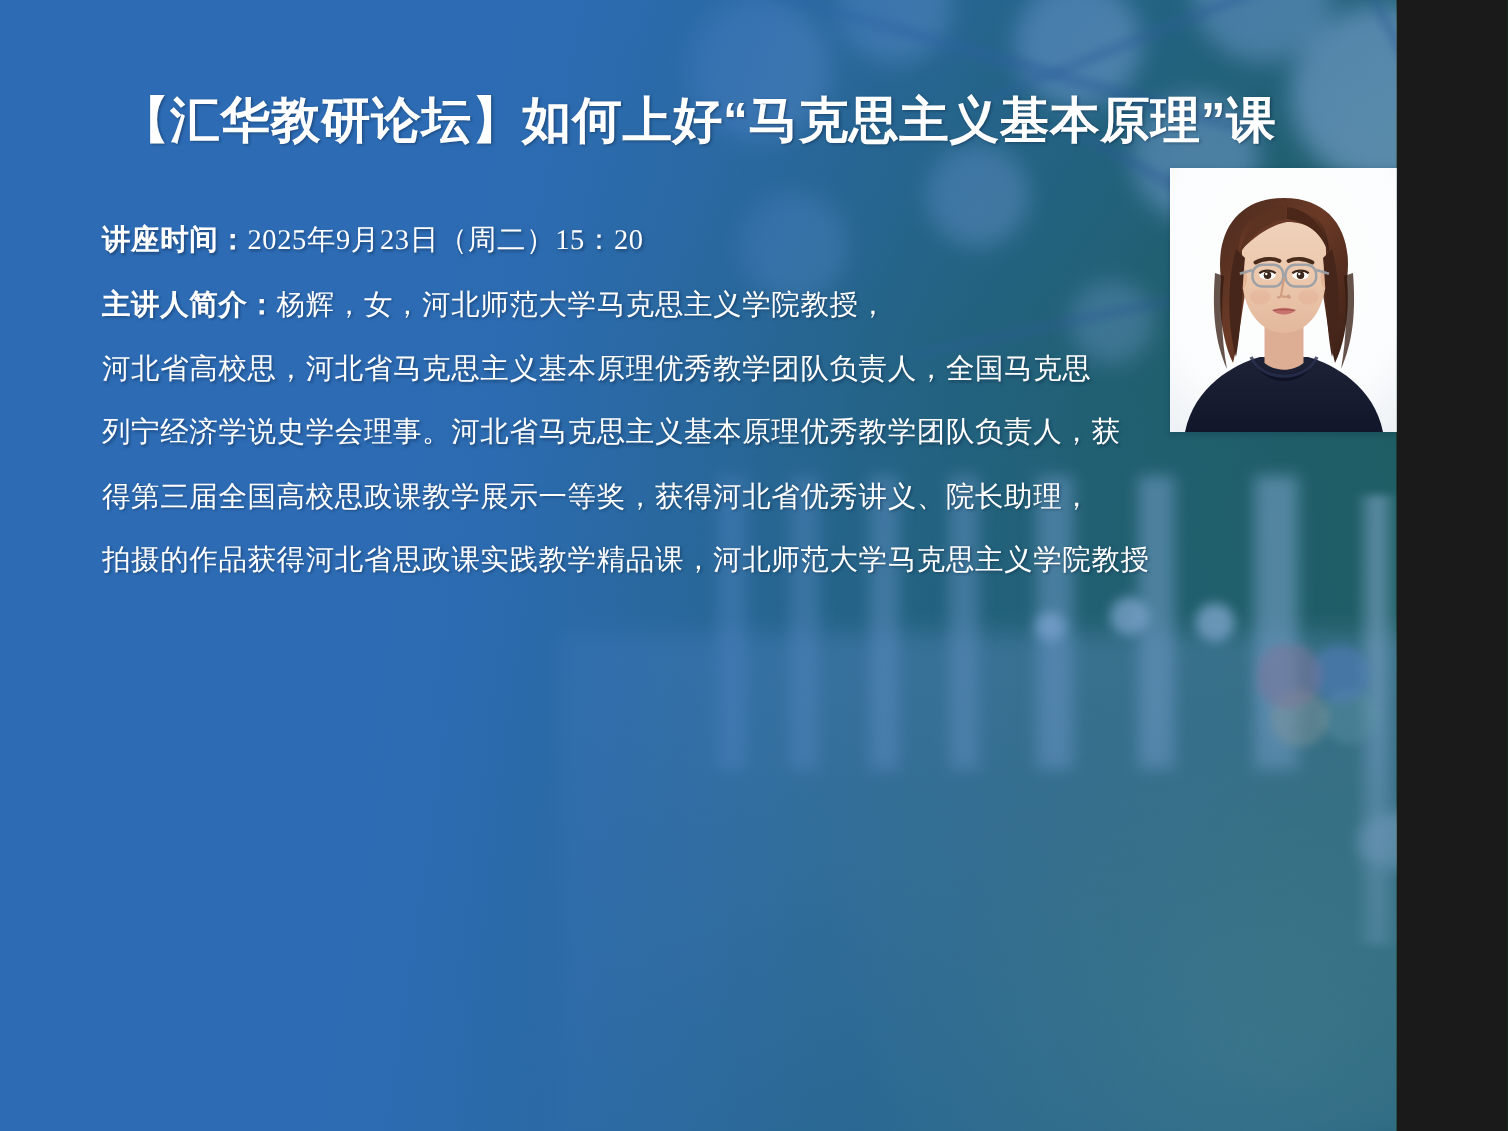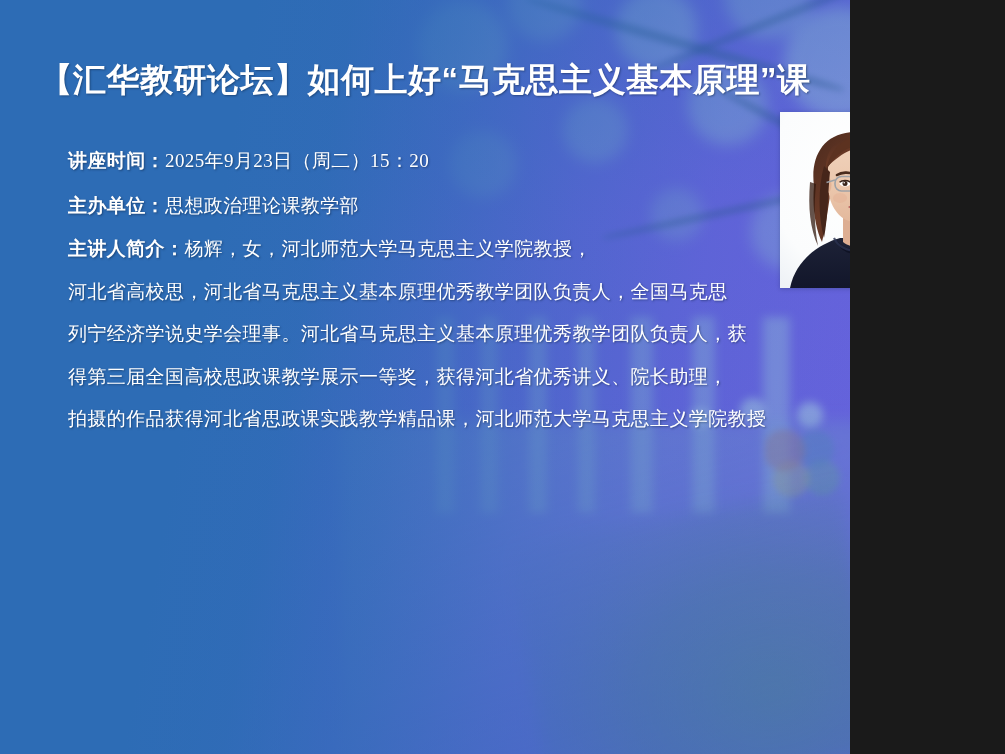--- a/index.html
+++ b/index.html
@@ -2,24 +2,24 @@
 <html><head>
 <meta charset="utf-8">
 <style>
   html, body {
     margin: 0;
     padding: 0;
     background: #1a1a1a;
   }
   #slide {
     position: relative;
-    width: 850px;
+    width: 931px;
     height: 754px;
     overflow: hidden;
-    background: #8b5cf6;
+    background: #14532d;
     font-family: "Liberation Serif", "DejaVu Serif", serif;
   }
 
   
   .bg-layer {
     position: absolute;
     inset: 0;
     pointer-events: none;
   }
   
@@ -248,23 +248,20 @@
 
   <div class="slide-title">【汇华教研论坛】如何上好“马克思主义基本原理”课</div>
 
   <div class="body-block">
 
     <div class="line meta">
       <b>讲座时间：</b><span>2025年9月23日（周二）15：20</span>
     </div>
 
 
-    <div class="line meta">
-      <b>主办单位：</b><span>思想政治理论课教学部</span>
-    </div>
 
     <div class="line">
       <b>主讲人简介：</b><span>杨辉，女，河北师范大学马克思主义学院教授，</span>
     </div>
 
     <div class="line">河北省高校思，河北省马克思主义基本原理优秀教学团队负责人，全国马克思</div>
     <div class="line">列宁经济学说史学会理事。河北省马克思主义基本原理优秀教学团队负责人，获</div>
     <div class="line">得第三届全国高校思政课教学展示一等奖，获得河北省优秀讲义、院长助理，</div>
     <div class="line">拍摄的作品获得河北省思政课实践教学精品课，河北师范大学马克思主义学院教授</div>
   </div>

